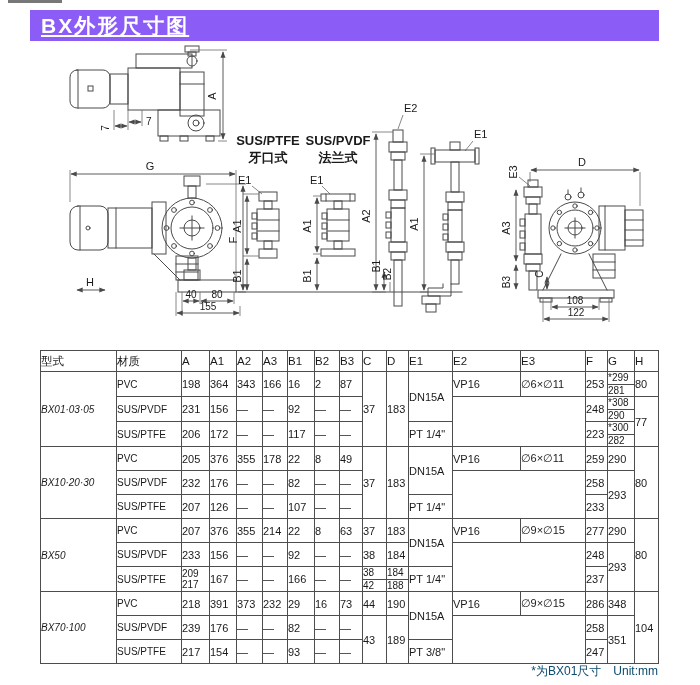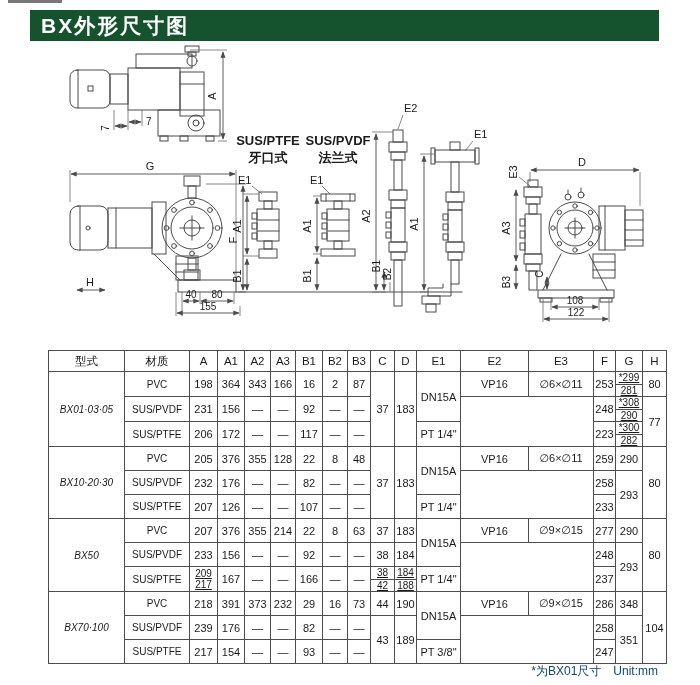--- a/index.html
+++ b/index.html
@@ -1,36 +1,36 @@
 <!DOCTYPE html>
 <html><head>
 <meta charset="utf-8">
 <style>
   html,body{margin:0;padding:0;}
   body{width:700px;height:685px;background:#ffffff;position:relative;
        font-family:"Liberation Sans",sans-serif;color:#1a1a1a;overflow:hidden;}
   .artifact{position:absolute;left:8px;top:0;width:54px;height:3px;background:#4a4a4a;opacity:.75;}
-  .title-bar{position:absolute;left:30px;top:10px;width:629px;height:31px;background:#14532d;
+  .title-bar{position:absolute;left:30px;top:10px;width:629px;height:31px;background:#8b5cf6;
      color:#ffffff;font-size:21px;font-weight:bold;line-height:31px;padding-left:11px;
-     box-sizing:border-box;letter-spacing:2px;}
+     box-sizing:border-box;letter-spacing:2px;text-decoration:underline;}
   svg.drawing{position:absolute;left:30px;top:44px;}
   .ln{fill:none;stroke:#4a4a4a;stroke-width:1;stroke-linecap:square;stroke-linejoin:miter;}
   .thin{fill:none;stroke:#6a6a6a;stroke-width:.8;}
   .dim{fill:none;stroke:#4a4a4a;stroke-width:.9;marker-start:url(#arr);marker-end:url(#arr);}
   svg text{font-family:"Liberation Sans",sans-serif;font-size:11px;fill:#1a1a1a;}
   svg text.lbl{font-size:13px;font-weight:bold;}
   svg text.smd{font-size:10px;}
-  table.dims{position:absolute;left:48px;top:350px;width:618px;border-collapse:collapse;
-     table-layout:fixed;text-align:center;font-size:11px;}
+  table.dims{position:absolute;left:40px;top:350px;width:618px;border-collapse:collapse;
+     table-layout:fixed;text-align:left;font-size:11px;}
   table.dims th,table.dims td{border:1px solid #4d4d4d;padding:0;height:23px;overflow:hidden;
      font-weight:normal;white-space:nowrap;}
   table.dims th{height:20px;font-size:11.5px;}
   td.model{font-size:10px;font-style:italic;}
   td.mat{font-size:10px;}
-  td.stack{height:auto;text-decoration:underline;}
+  td.stack{height:auto;}
   td.stack div{height:11.5px;line-height:11.5px;font-size:10px;}
   td.stack div.hr{border-bottom:1px solid #4d4d4d;}
   .footnote{position:absolute;right:42px;top:663px;font-size:12px;color:#0c4a6e;}
 </style>
 </head>
 <body>
 
 <div class="artifact"></div>
 
 <div class="title-bar">BX外形尺寸图</div>
@@ -390,24 +390,24 @@
           <div class="hr">*300</div>
           <div>282</div>
         </td>
       </tr>
       <tr>
         <td rowspan="3" class="model">BX10·20·30</td>
         <td class="mat">PVC</td>
         <td>205</td>
         <td>376</td>
         <td>355</td>
-        <td>128</td>
+        <td>178</td>
         <td>22</td>
         <td>8</td>
-        <td>48</td>
+        <td>49</td>
         <td rowspan="3">37</td>
         <td rowspan="3">183</td>
         <td rowspan="2">DN15A</td>
         <td>VP16</td>
         <td>∅6×∅11</td>
         <td>259</td>
         <td>290</td>
         <td rowspan="3">80</td>
       </tr>
       <tr>

